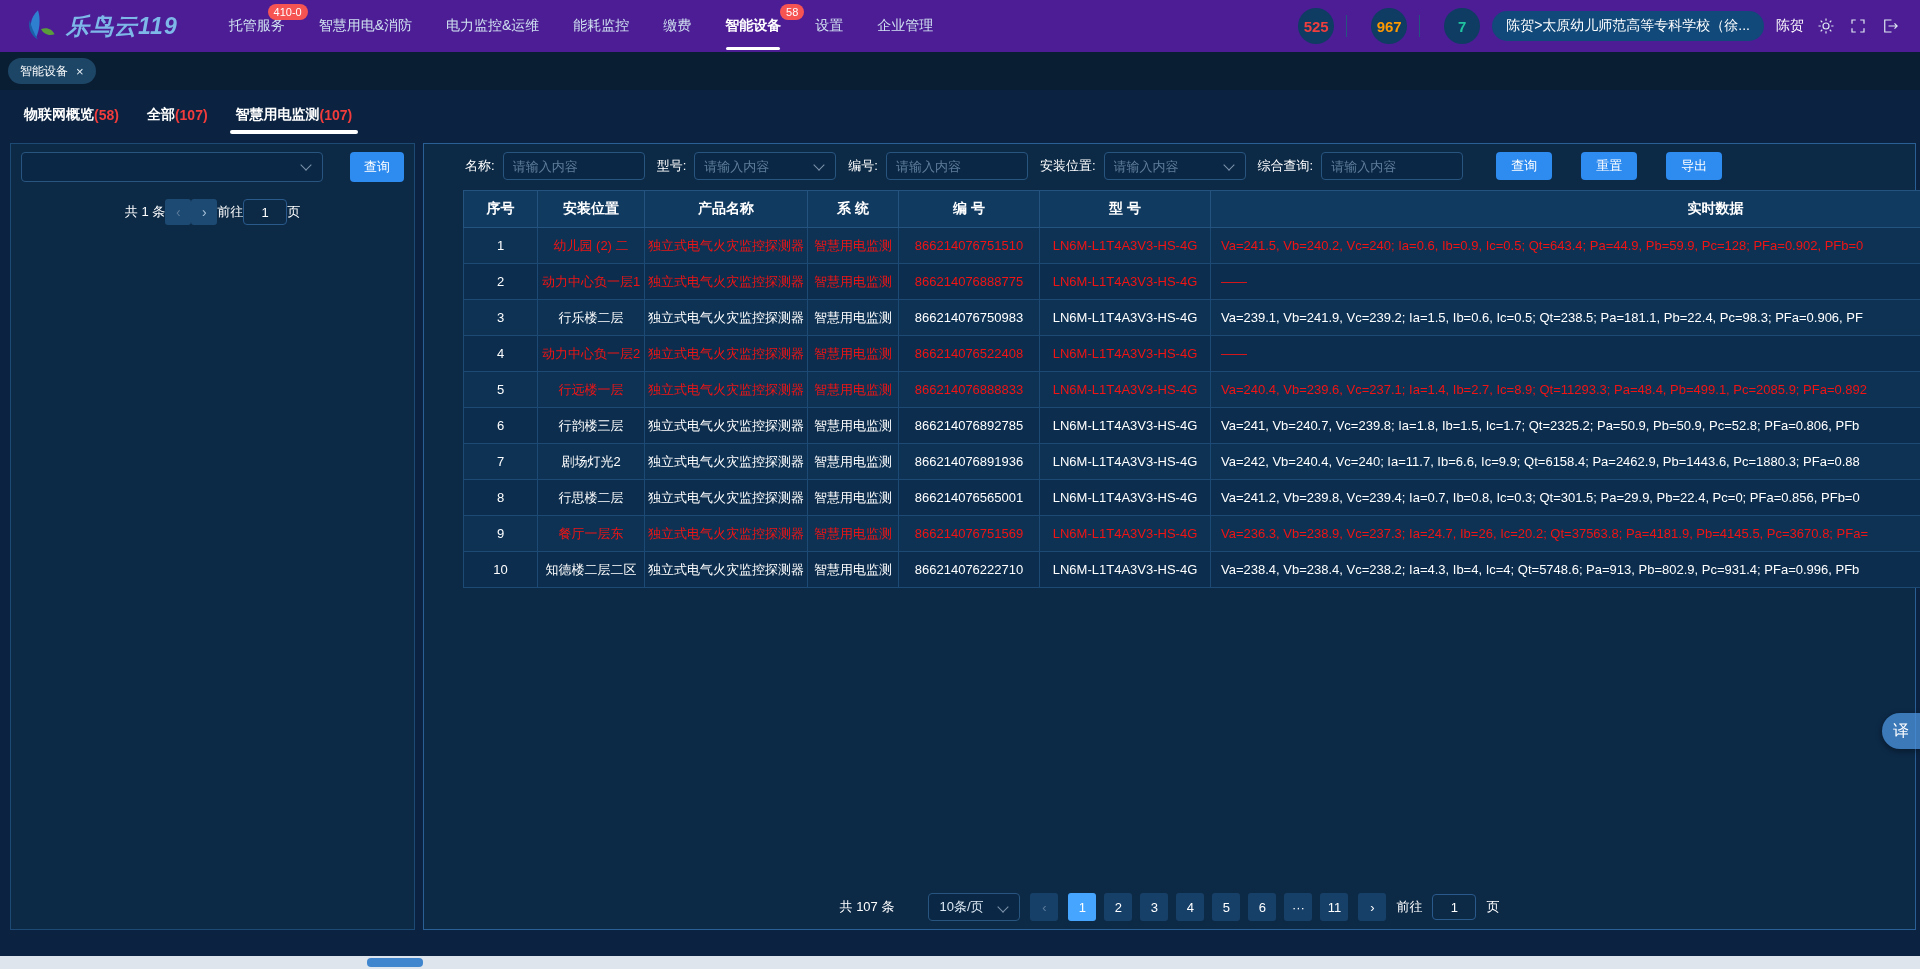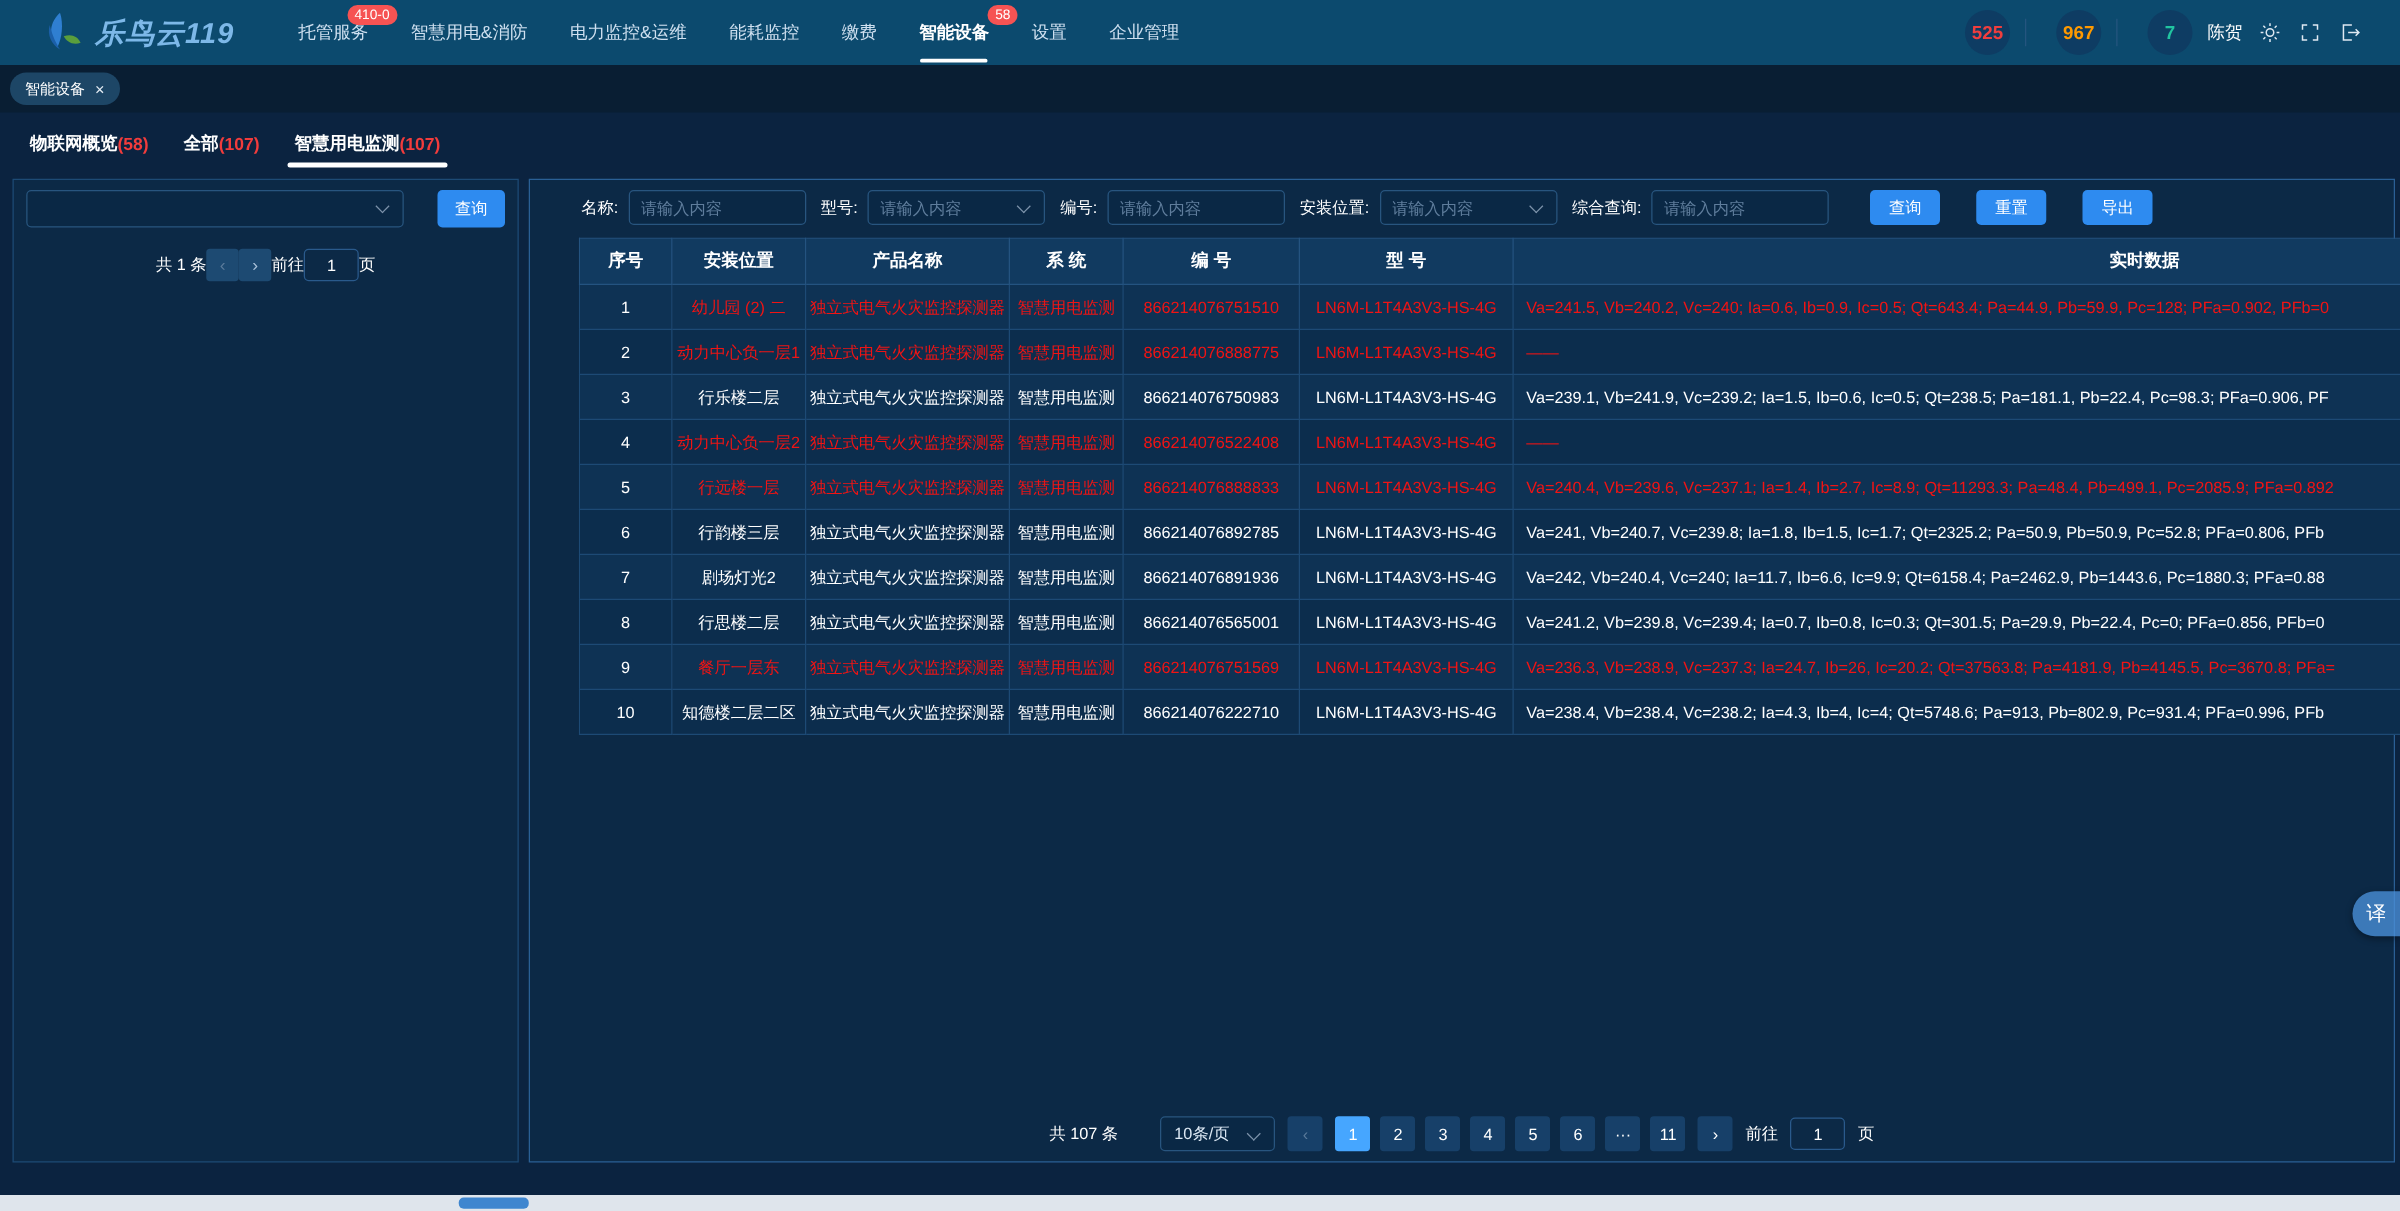--- a/index.html
+++ b/index.html
@@ -1,22 +1,22 @@
 <!DOCTYPE html>
 <html><head>
 <meta charset="utf-8">
 <style>
   * { margin:0; padding:0; box-sizing:border-box; }
   html,body { background:#06182b; }
   body { font-family:"Liberation Sans", sans-serif; }
   .canvas { position:relative; width:1920px; height:969px; background:#0b2340; overflow:hidden; }
 
   
-  .topbar { position:absolute; top:0; left:0; width:100%; height:52px; background:#0c4a6e;
-            display:flex; align-items:center; padding:0 30px; }
+  .topbar { position:absolute; top:0; left:0; width:100%; height:52px; background:#4c1d95;
+            display:flex; align-items:center; padding:0 20px; }
   .logo { display:flex; align-items:center; gap:10px; margin-right:34px; }
   .logo-text { color:#7db8e8; font-size:23px; font-weight:bold; font-style:italic; letter-spacing:1px; }
   .main-nav { display:flex; align-items:stretch; height:100%; }
   .nav-item { position:relative; display:flex; align-items:center; padding:0 17px; height:52px;
               color:#cfe0f0; font-size:14px; cursor:pointer; }
   .nav-item.active .nav-label { color:#ffffff; font-weight:bold; }
   .nav-underline { position:absolute; left:50%; transform:translateX(-50%); bottom:2px;
                    width:54px; height:3px; background:#ffffff; border-radius:2px; }
   .nav-badge { position:absolute; top:4px; right:-6px; background:#f65353; color:#fff;
                font-size:11px; line-height:16px; padding:0 6px; border-radius:9px; white-space:nowrap; }
@@ -160,20 +160,21 @@
         </div>
       </nav>
     <div class="topbar-right">
       <div style="display:flex;align-items:center;gap:12px;">
           <div class="counter" style="color: rgb(240, 62, 62);">525</div>
           <span class="tb-divider"></span>
           <div class="counter" style="color: rgb(255, 153, 0);">967</div>
           <span class="tb-divider"></span>
           <div class="counter" style="color: rgb(33, 196, 160);">7</div>
         </div>
+      <div class="org-pill">陈贺&gt;太原幼儿师范高等专科学校（徐...</div>
       <span class="tb-user">陈贺</span>
       <span class="tb-icon">
         <svg width="18" height="18" viewBox="0 0 24 24">
           <circle cx="12" cy="12" r="4"></circle>
           <path d="M12 2v3 M12 19v3 M2 12h3 M19 12h3 M4.9 4.9l2.1 2.1 M17 17l2.1 2.1 M19.1 4.9L17 7 M7 17l-2.1 2.1"></path>
         </svg>
       </span>
       <span class="tb-icon">
         <svg width="18" height="18" viewBox="0 0 24 24">
           <path d="M4 9V4h5 M15 4h5v5 M20 15v5h-5 M9 20H4v-5"></path>

